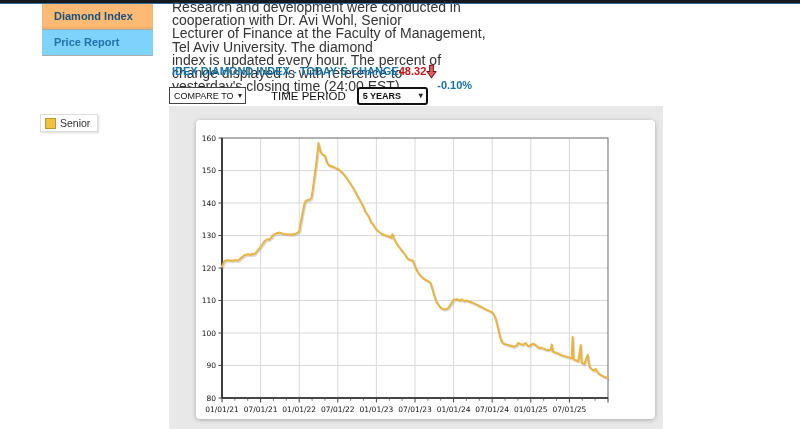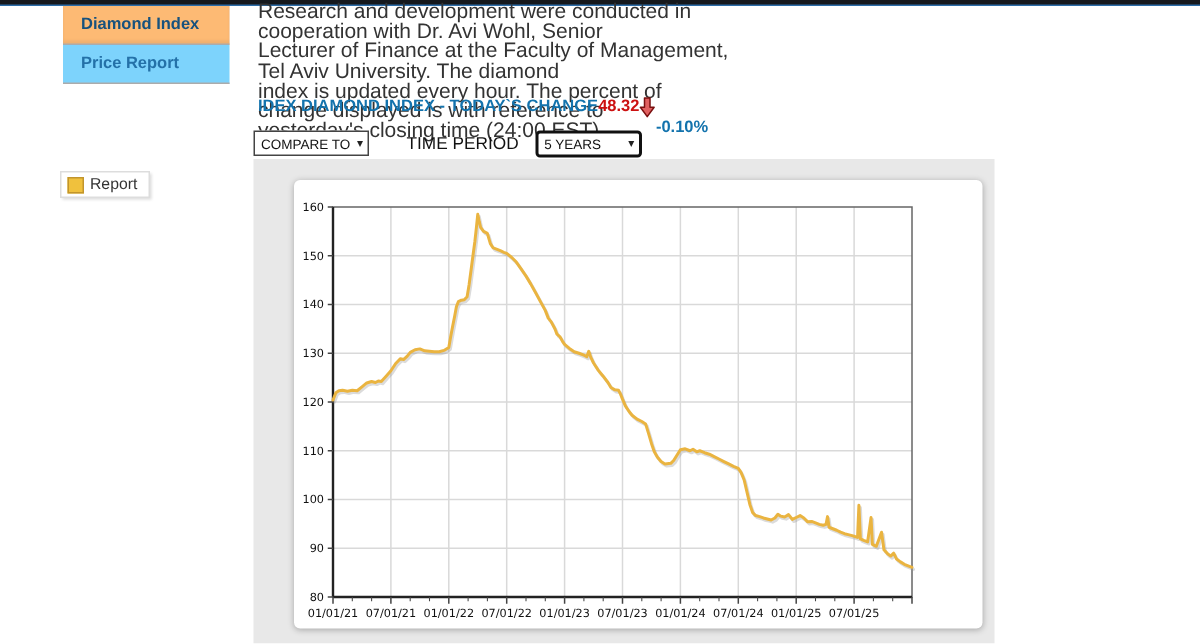--- a/index.html
+++ b/index.html
@@ -19,21 +19,21 @@
   .idx-row{position:absolute;left:172px;top:63px;height:16px;display:flex;align-items:center;gap:0;}
   .idx-title{font-size:11px;font-weight:bold;color:#1373ad;white-space:nowrap;}
   .idx-value{font-size:11px;font-weight:bold;color:#cc1111;}
   .idx-change{font-size:11px;font-weight:bold;color:#1373ad;margin-top:28px;}
   .down-arrow{width:11px;height:15px;}
   
   .controls{position:absolute;left:169px;top:86px;height:19px;display:flex;align-items:center;}
   .sel{display:inline-flex;align-items:center;justify-content:space-between;background:#fff;
        font-size:9px;color:#111;cursor:pointer;}
   .sel.compare{border:1px solid #444;width:68px;height:15px;padding:0 3px 0 4px;}
-  .sel.period{border:2px solid #111;border-radius:3px;width:60px;height:14px;padding:0 3px 0 4px;margin-left:2px;}
+  .sel.period{border:2px solid #111;border-radius:3px;width:60px;height:14px;padding:0 3px 0 4px;margin-left:2px;font-weight:bold;}
   .caret{font-size:8px;color:#222;line-height:1;}
   .tp-label{font-size:11.5px;color:#111;margin:0 9px 0 25px;white-space:nowrap;}
   
   .legend{position:absolute;left:40px;top:114px;display:inline-flex;align-items:center;gap:4px;
           background:#fff;border:1px solid #ddd;box-shadow:1px 1px 2px rgba(0,0,0,0.15);
           padding:2px 7px 2px 4px;font-size:10.5px;color:#333;cursor:pointer;}
   .swatch{width:9px;height:9px;background:#f0c13d;border:1px solid #c2952c;display:inline-block;}
   
   .chart-outer{position:absolute;left:169px;top:106px;width:494px;height:323px;background:#e8e8e8;}
   .chart-panel{position:absolute;left:27px;top:14px;width:459px;height:299px;background:#fff;
@@ -72,21 +72,21 @@
     </div>
     <span class="tp-label">TIME PERIOD</span>
     <div class="sel period">
       <span>5 YEARS</span>
       <span class="caret">▾</span>
     </div>
   </div>
 
   <div class="legend">
     <span class="swatch"></span>
-    <span>Report</span>
+    <span>Senior</span>
   </div>
 
   <div class="chart-outer">
     <div class="chart-panel">
       <svg id="chart-svg" width="459" height="299" viewBox="0 0 459 299">
           <line x1="26" x2="412" y1="245.5" y2="245.5" stroke="#d9d9d9" stroke-width="1"></line>
           <line x1="26" x2="412" y1="213" y2="213" stroke="#d9d9d9" stroke-width="1"></line>
           <line x1="26" x2="412" y1="180.5" y2="180.5" stroke="#d9d9d9" stroke-width="1"></line>
           <line x1="26" x2="412" y1="148" y2="148" stroke="#d9d9d9" stroke-width="1"></line>
           <line x1="26" x2="412" y1="115.5" y2="115.5" stroke="#d9d9d9" stroke-width="1"></line>

